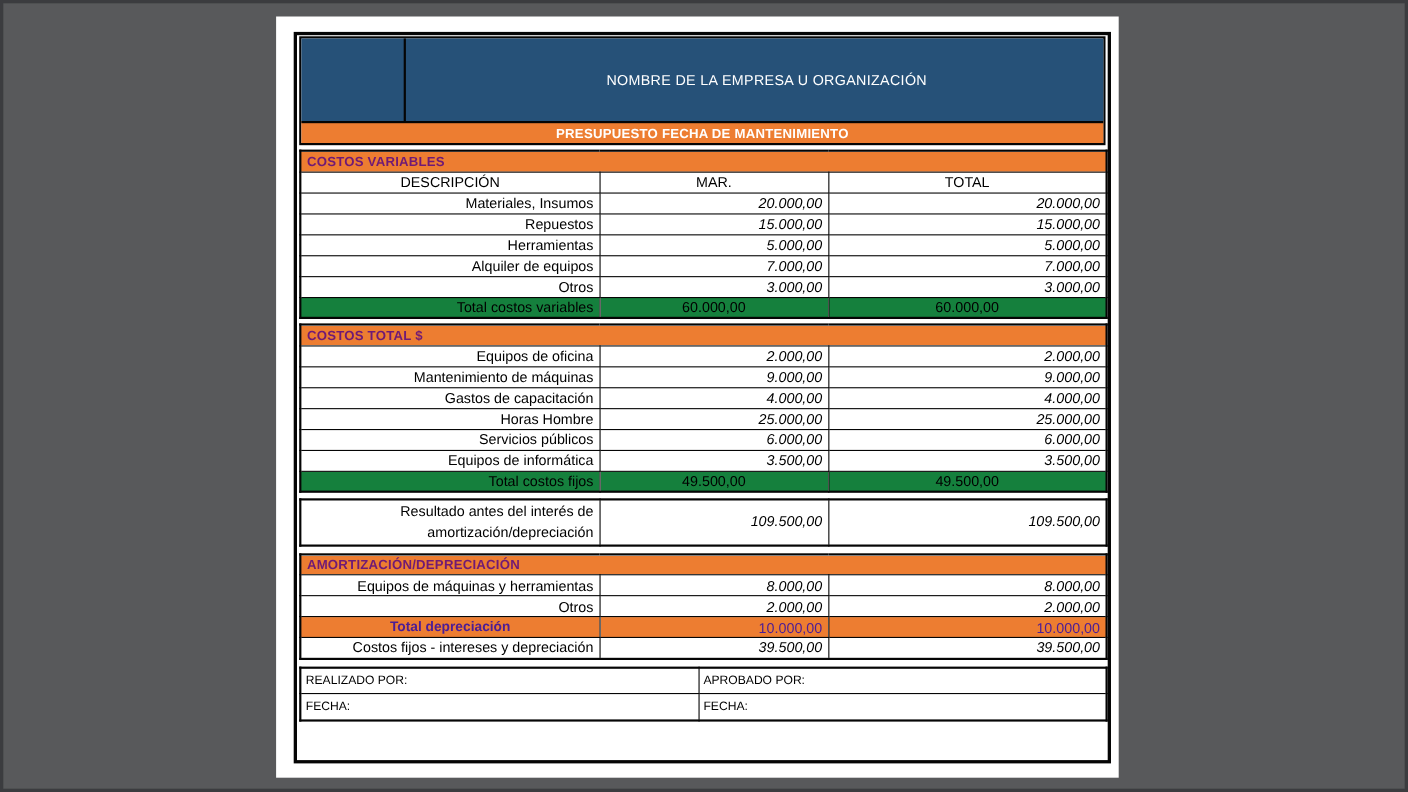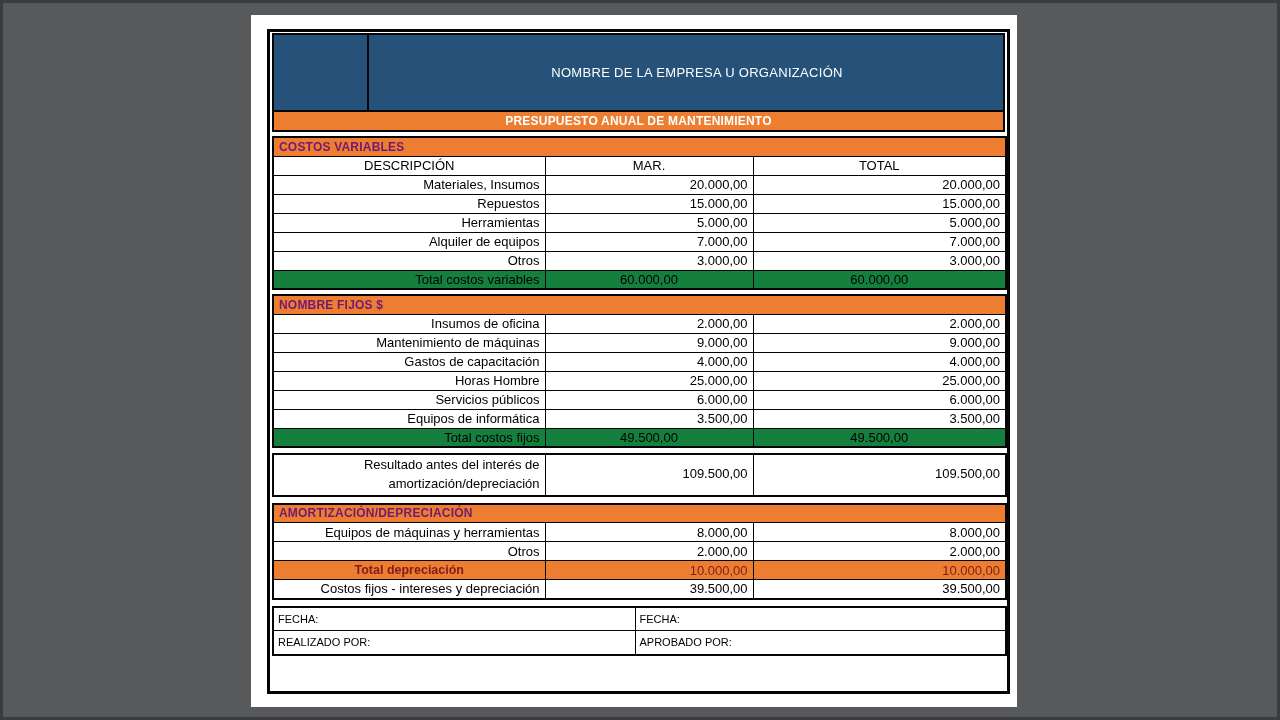--- a/index.html
+++ b/index.html
@@ -87,25 +87,25 @@
     background: #ED7D31;
     color: #701a75;
     font-weight: bold;
     font-size: 12px;
     text-align: left;
     height: 18px;
     letter-spacing: 0.2px;
   }
   tr.head-row td { text-align: center; }
   td.lbl { text-align: right; }
-  td.val { text-align: right; }
+  td.val { text-align: right; font-style: italic; }
   tr.total-row td { background: #15803d; }
   tr.total-row td.t-lbl { text-align: right; }
   tr.total-row td.t-val { text-align: center; }
-  tr.orange-row td { background: #ED7D31; color: #7f1d1d; }
+  tr.orange-row td { background: #ED7D31; color: #4c1d95; }
   tr.orange-row td.o-lbl { text-align: center; font-weight: bold; font-size: 12.5px; }
   tr.orange-row td.o-val { text-align: right; }
 
   
   table.sec td.tall {
     height: 38px;
     white-space: normal;
     line-height: 1.45;
     vertical-align: middle;
     padding-top: 1px; padding-bottom: 1px;
@@ -138,21 +138,21 @@
 <body>
 
 <div class="page">
   <div class="sheet">
 
     <div class="header-block">
       <div class="header-blue">
         <div class="logo-cell"></div>
         <div class="company-cell">NOMBRE DE LA EMPRESA U ORGANIZACIÓN</div>
       </div>
-      <div class="main-title">PRESUPUESTO ANUAL DE MANTENIMIENTO</div>
+      <div class="main-title">PRESUPUESTO FECHA DE MANTENIMIENTO</div>
     </div>
 
     <table class="sec mt4">
       <colgroup>
           <col class="c1">
           <col class="c2">
           <col class="c3">
         </colgroup>
       <tbody>
         <tr>
@@ -197,24 +197,24 @@
     </table>
 
     <table class="sec mt4">
       <colgroup>
           <col class="c1">
           <col class="c2">
           <col class="c3">
         </colgroup>
       <tbody>
         <tr>
-          <td class="banner" colspan="3">NOMBRE FIJOS $</td>
-        </tr>
-        <tr>
-          <td class="lbl">Insumos de oficina</td>
+          <td class="banner" colspan="3">COSTOS TOTAL $</td>
+        </tr>
+        <tr>
+          <td class="lbl">Equipos de oficina</td>
           <td class="val">2.000,00</td>
           <td class="val">2.000,00</td>
         </tr>
         <tr>
           <td class="lbl">Mantenimiento de máquinas</td>
           <td class="val">9.000,00</td>
           <td class="val">9.000,00</td>
         </tr>
         <tr>
           <td class="lbl">Gastos de capacitación</td>
@@ -292,24 +292,24 @@
       </tbody>
     </table>
 
     <table class="sign mt6">
       <colgroup>
           <col class="s1">
           <col class="s2">
         </colgroup>
       <tbody>
         <tr>
+          <td>REALIZADO POR:</td>
+          <td>APROBADO POR:</td>
+        </tr>
+        <tr>
           <td>FECHA:</td>
           <td>FECHA:</td>
         </tr>
-        <tr>
-          <td>REALIZADO POR:</td>
-          <td>APROBADO POR:</td>
-        </tr>
       </tbody>
     </table>
 
   </div>
 </div>
 
 </body></html>

